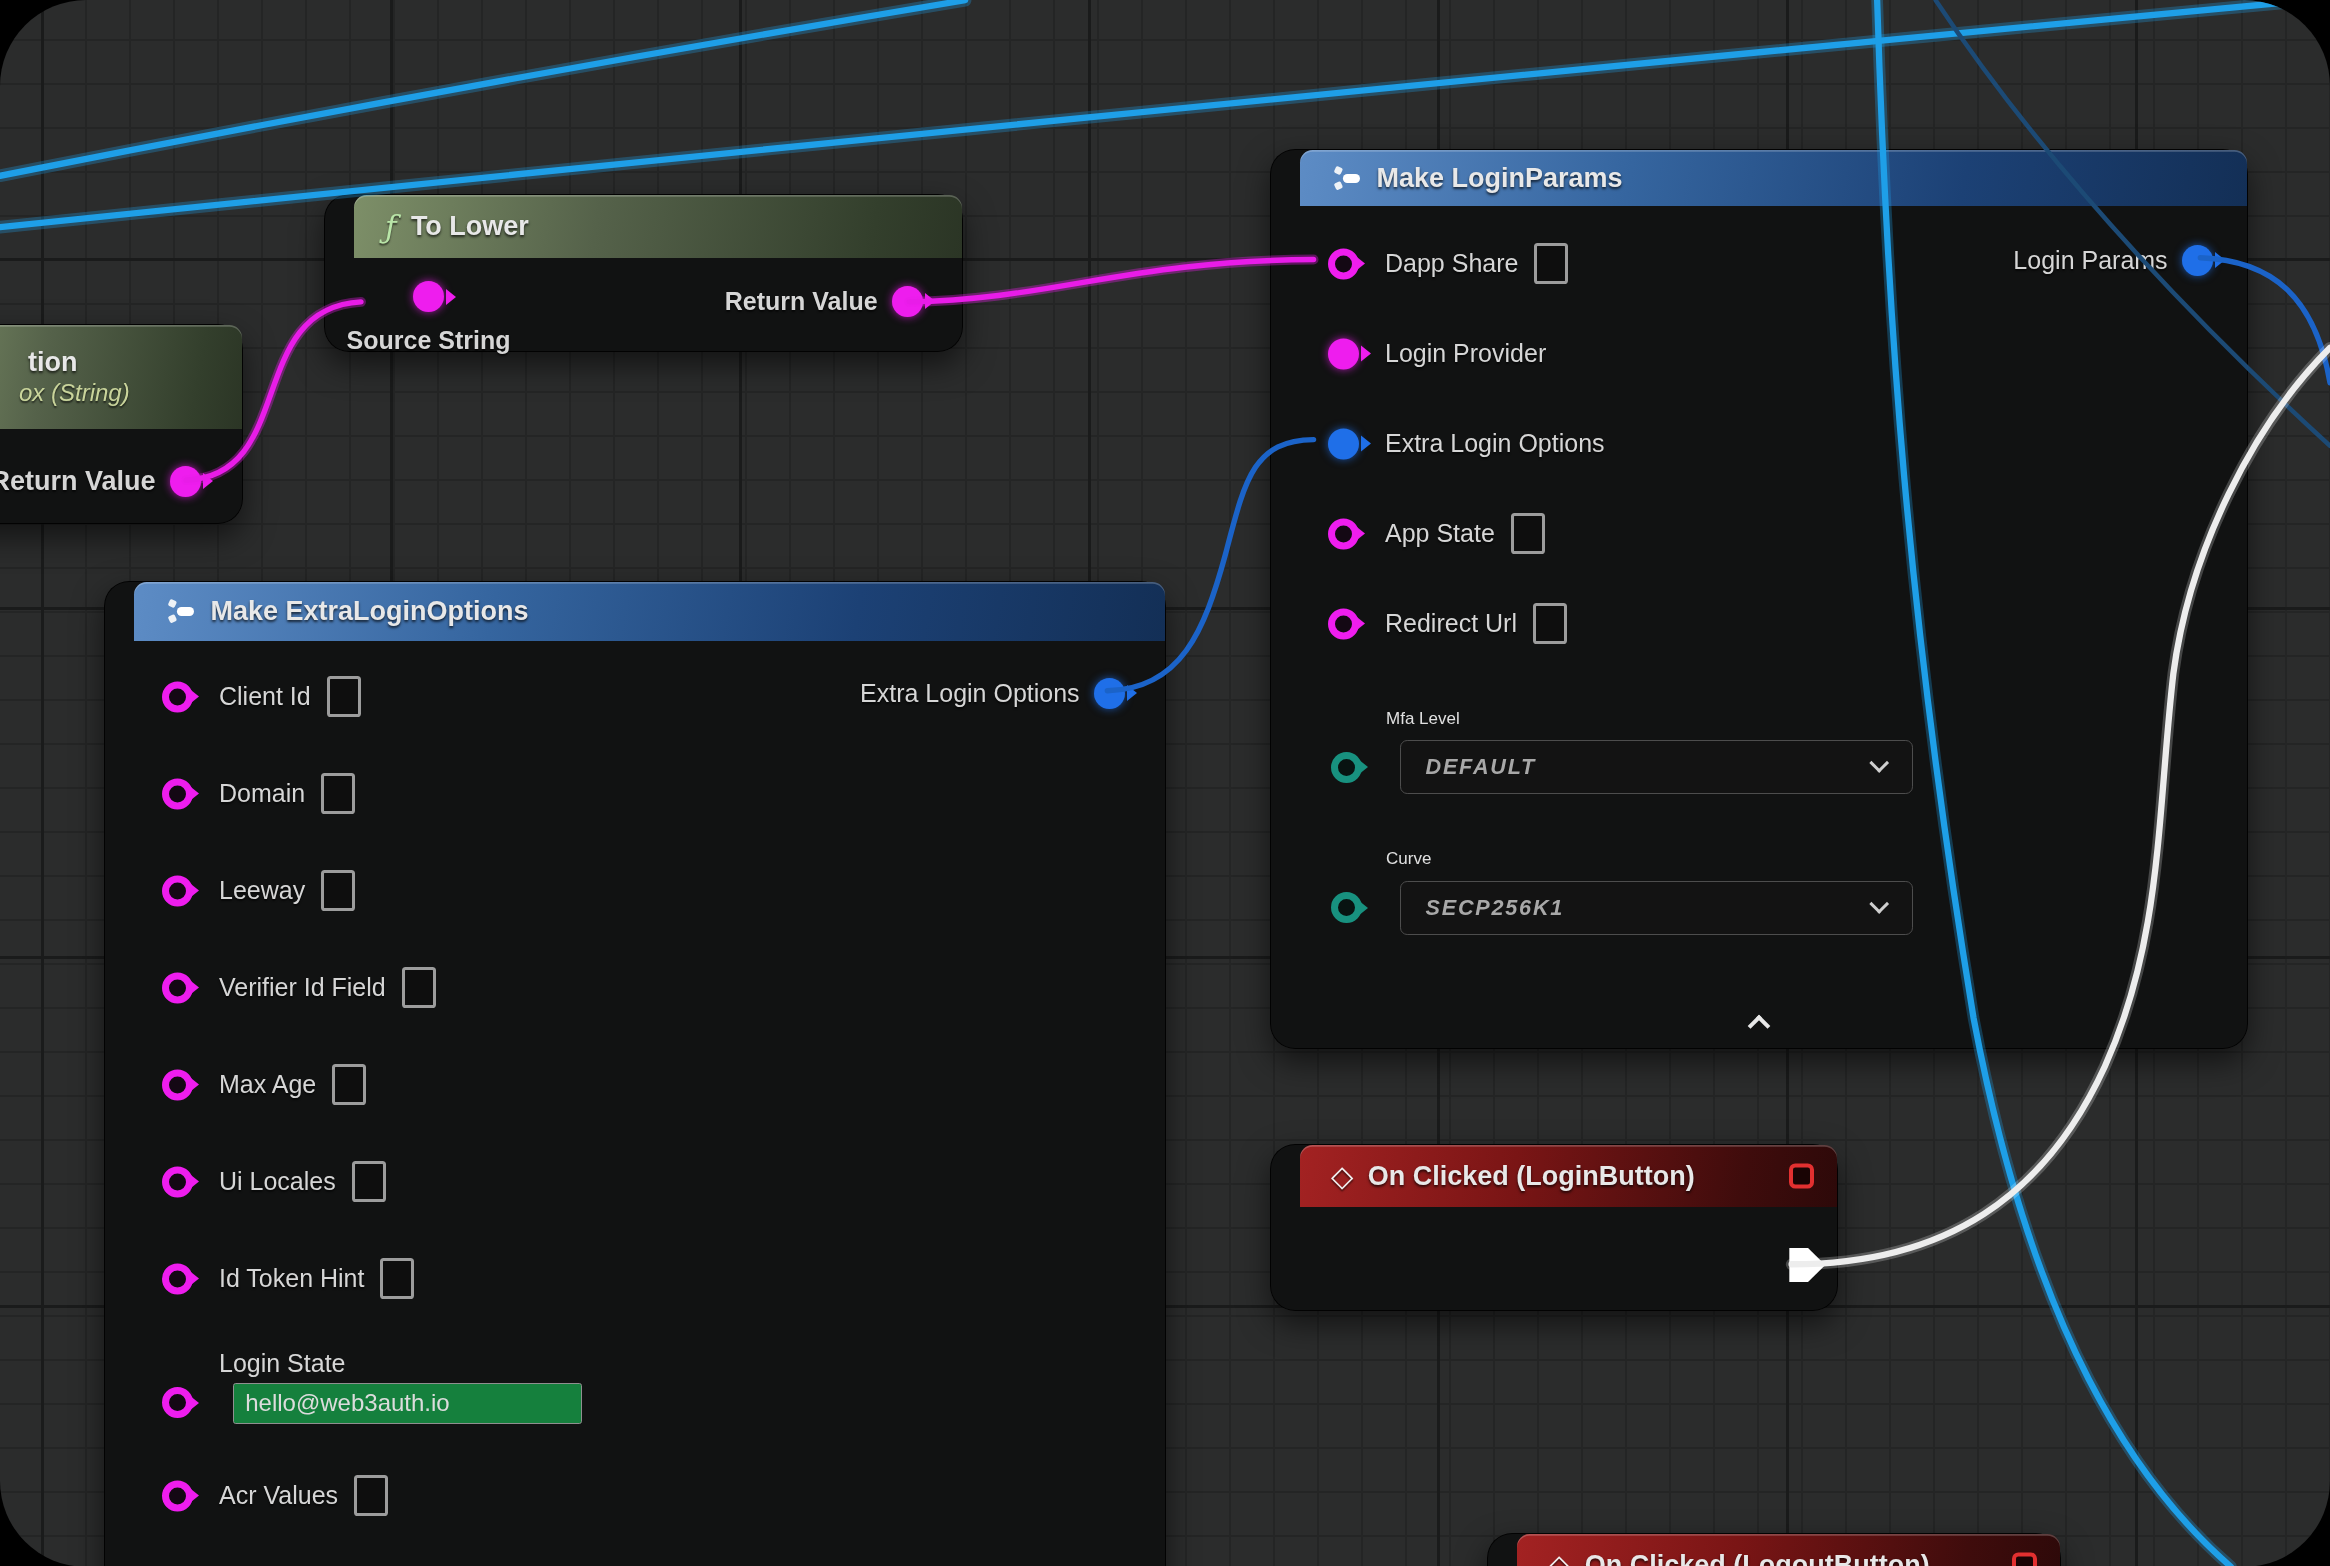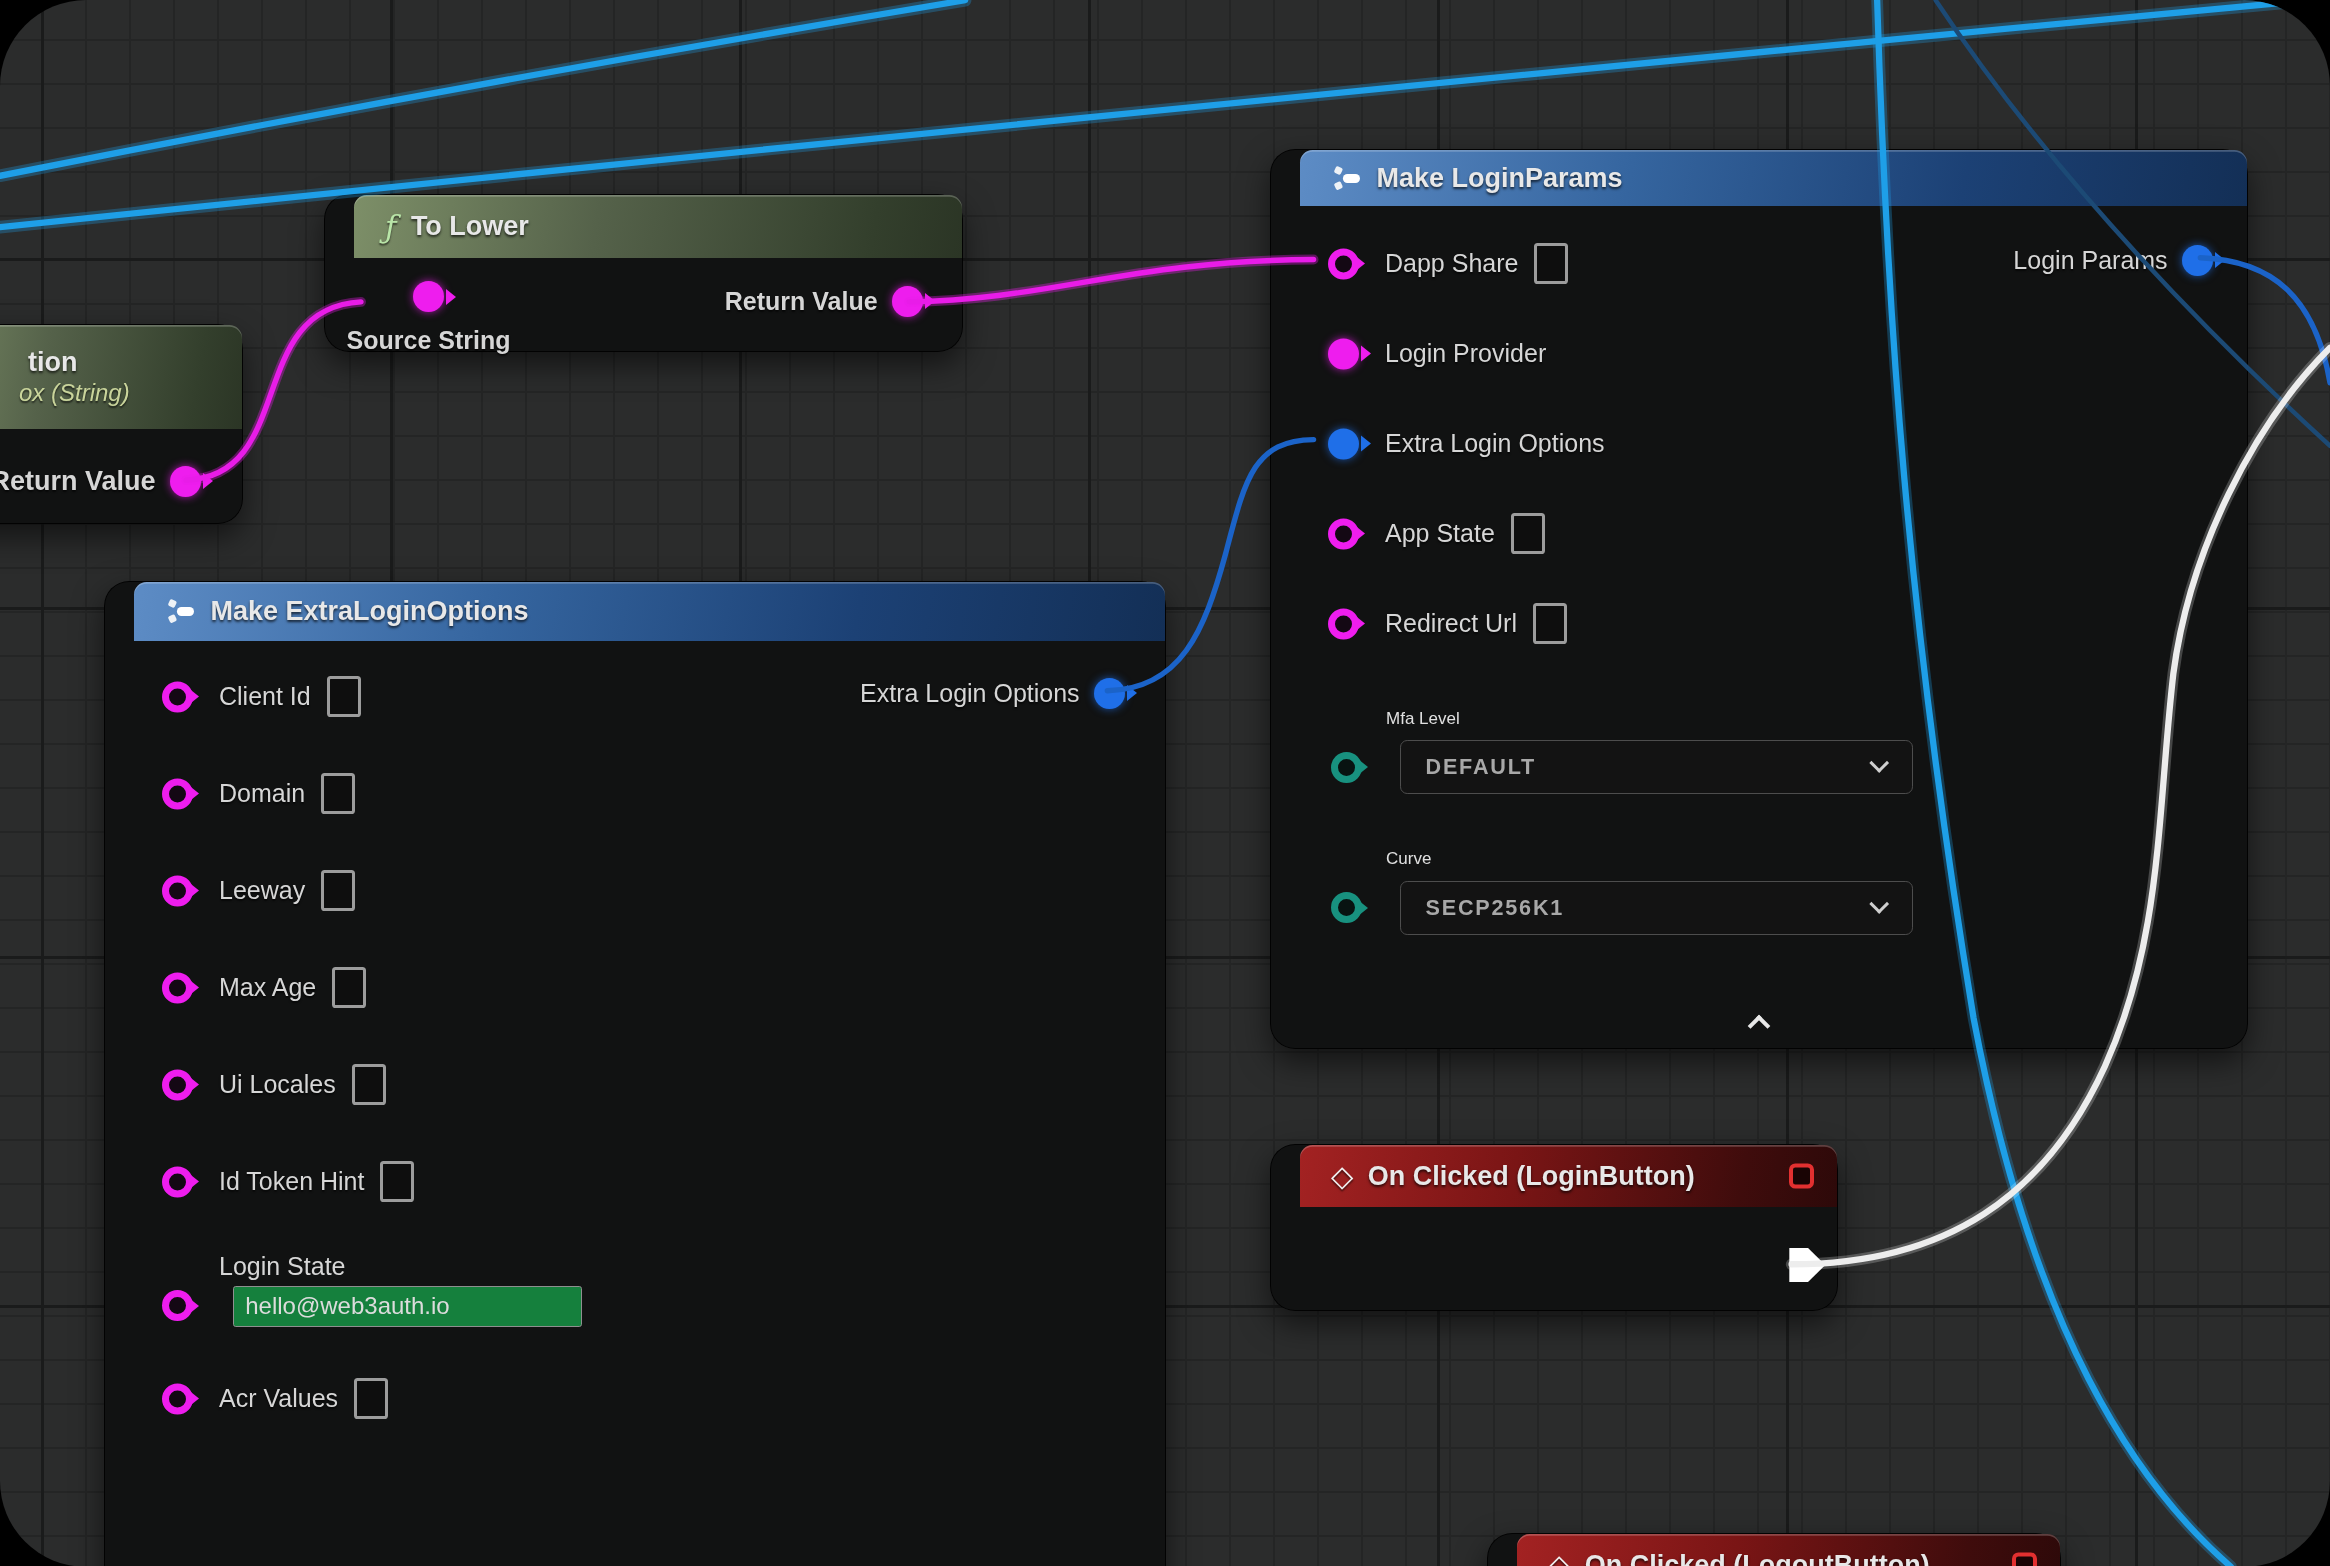--- a/index.html
+++ b/index.html
@@ -61,21 +61,21 @@
   .text-block .blk-label{font-size:25px;color:#d6d6d6;height:36px;display:flex;align-items:center;}
   .text-input{display:block;margin-top:1.8px;margin-left:14.4px;width:349px;height:41px;background:#15803d;
     border:1.8px solid #8f8f8f;border-radius:2.7px;color:#dcdcdc;font-size:24px;padding:0 10.8px;font-family:"Liberation Sans",sans-serif;}
   .text-block + .pin-row{margin-top:23.4px;}
   .enum-block{position:relative;padding-left:86px;margin-top:32px;}
   .enum-block + .enum-block{margin-top:47px;}
   .enum-block .blk-label{font-size:17px;color:#e0e0e0;height:36px;display:flex;align-items:center;}
   .enum-block .pin{left:31px;top:51px;}
   .dropdown{margin-top:3.6px;margin-left:13.5px;width:513px;height:54px;background:#131313;border:1.8px solid #4d4d4d;
     border-radius:7.2px;display:flex;align-items:center;justify-content:space-between;padding:0 25px;}
-  .dd-text{font-size:21.6px;font-weight:bold;letter-spacing:1.8px;color:#a8a8a8;}
+  .dd-text{font-size:21.6px;font-weight:bold;letter-spacing:1.8px;color:#a8a8a8;font-style:italic;}
   .chev{width:14.4px;height:14.4px;border-right:3.6px solid #cfcfcf;border-bottom:3.6px solid #cfcfcf;transform:rotate(45deg);margin-top:-7.2px;}
   .collapse-chev{position:absolute;left:50%;bottom:14.4px;transform:translateX(-50%) rotate(-135deg);width:16px;height:16px;
     border-right:4.5px solid #e8e8e8;border-bottom:4.5px solid #e8e8e8;}
   .out-row{position:absolute;display:flex;align-items:center;gap:14.4px;height:40px;}
   .out-row .pin{position:relative;flex:0 0 auto;}
   .exec-pin{position:absolute;width:36px;height:34px;background:#fff;
     clip-path:polygon(0 0,52% 0,100% 50%,52% 100%,0 100%);}
   svg.wires{position:absolute;left:0;top:0;z-index:30;pointer-events:none;}
   .node{z-index:10;}
 </style>
@@ -130,20 +130,25 @@
           <span class="pin-label">Domain</span>
           <span class="chk"></span>
         </div>
         <div class="pin-row">
           <span class="pin magenta-hollow"></span>
           <span class="pin-label">Leeway</span>
           <span class="chk"></span>
         </div>
         <div class="pin-row">
           <span class="pin magenta-hollow"></span>
+          <span class="pin-label">Verifier Id Field</span>
+          <span class="chk"></span>
+        </div>
+        <div class="pin-row">
+          <span class="pin magenta-hollow"></span>
           <span class="pin-label">Max Age</span>
           <span class="chk"></span>
         </div>
         <div class="pin-row">
           <span class="pin magenta-hollow"></span>
           <span class="pin-label">Ui Locales</span>
           <span class="chk"></span>
         </div>
         <div class="pin-row">
           <span class="pin magenta-hollow"></span>

